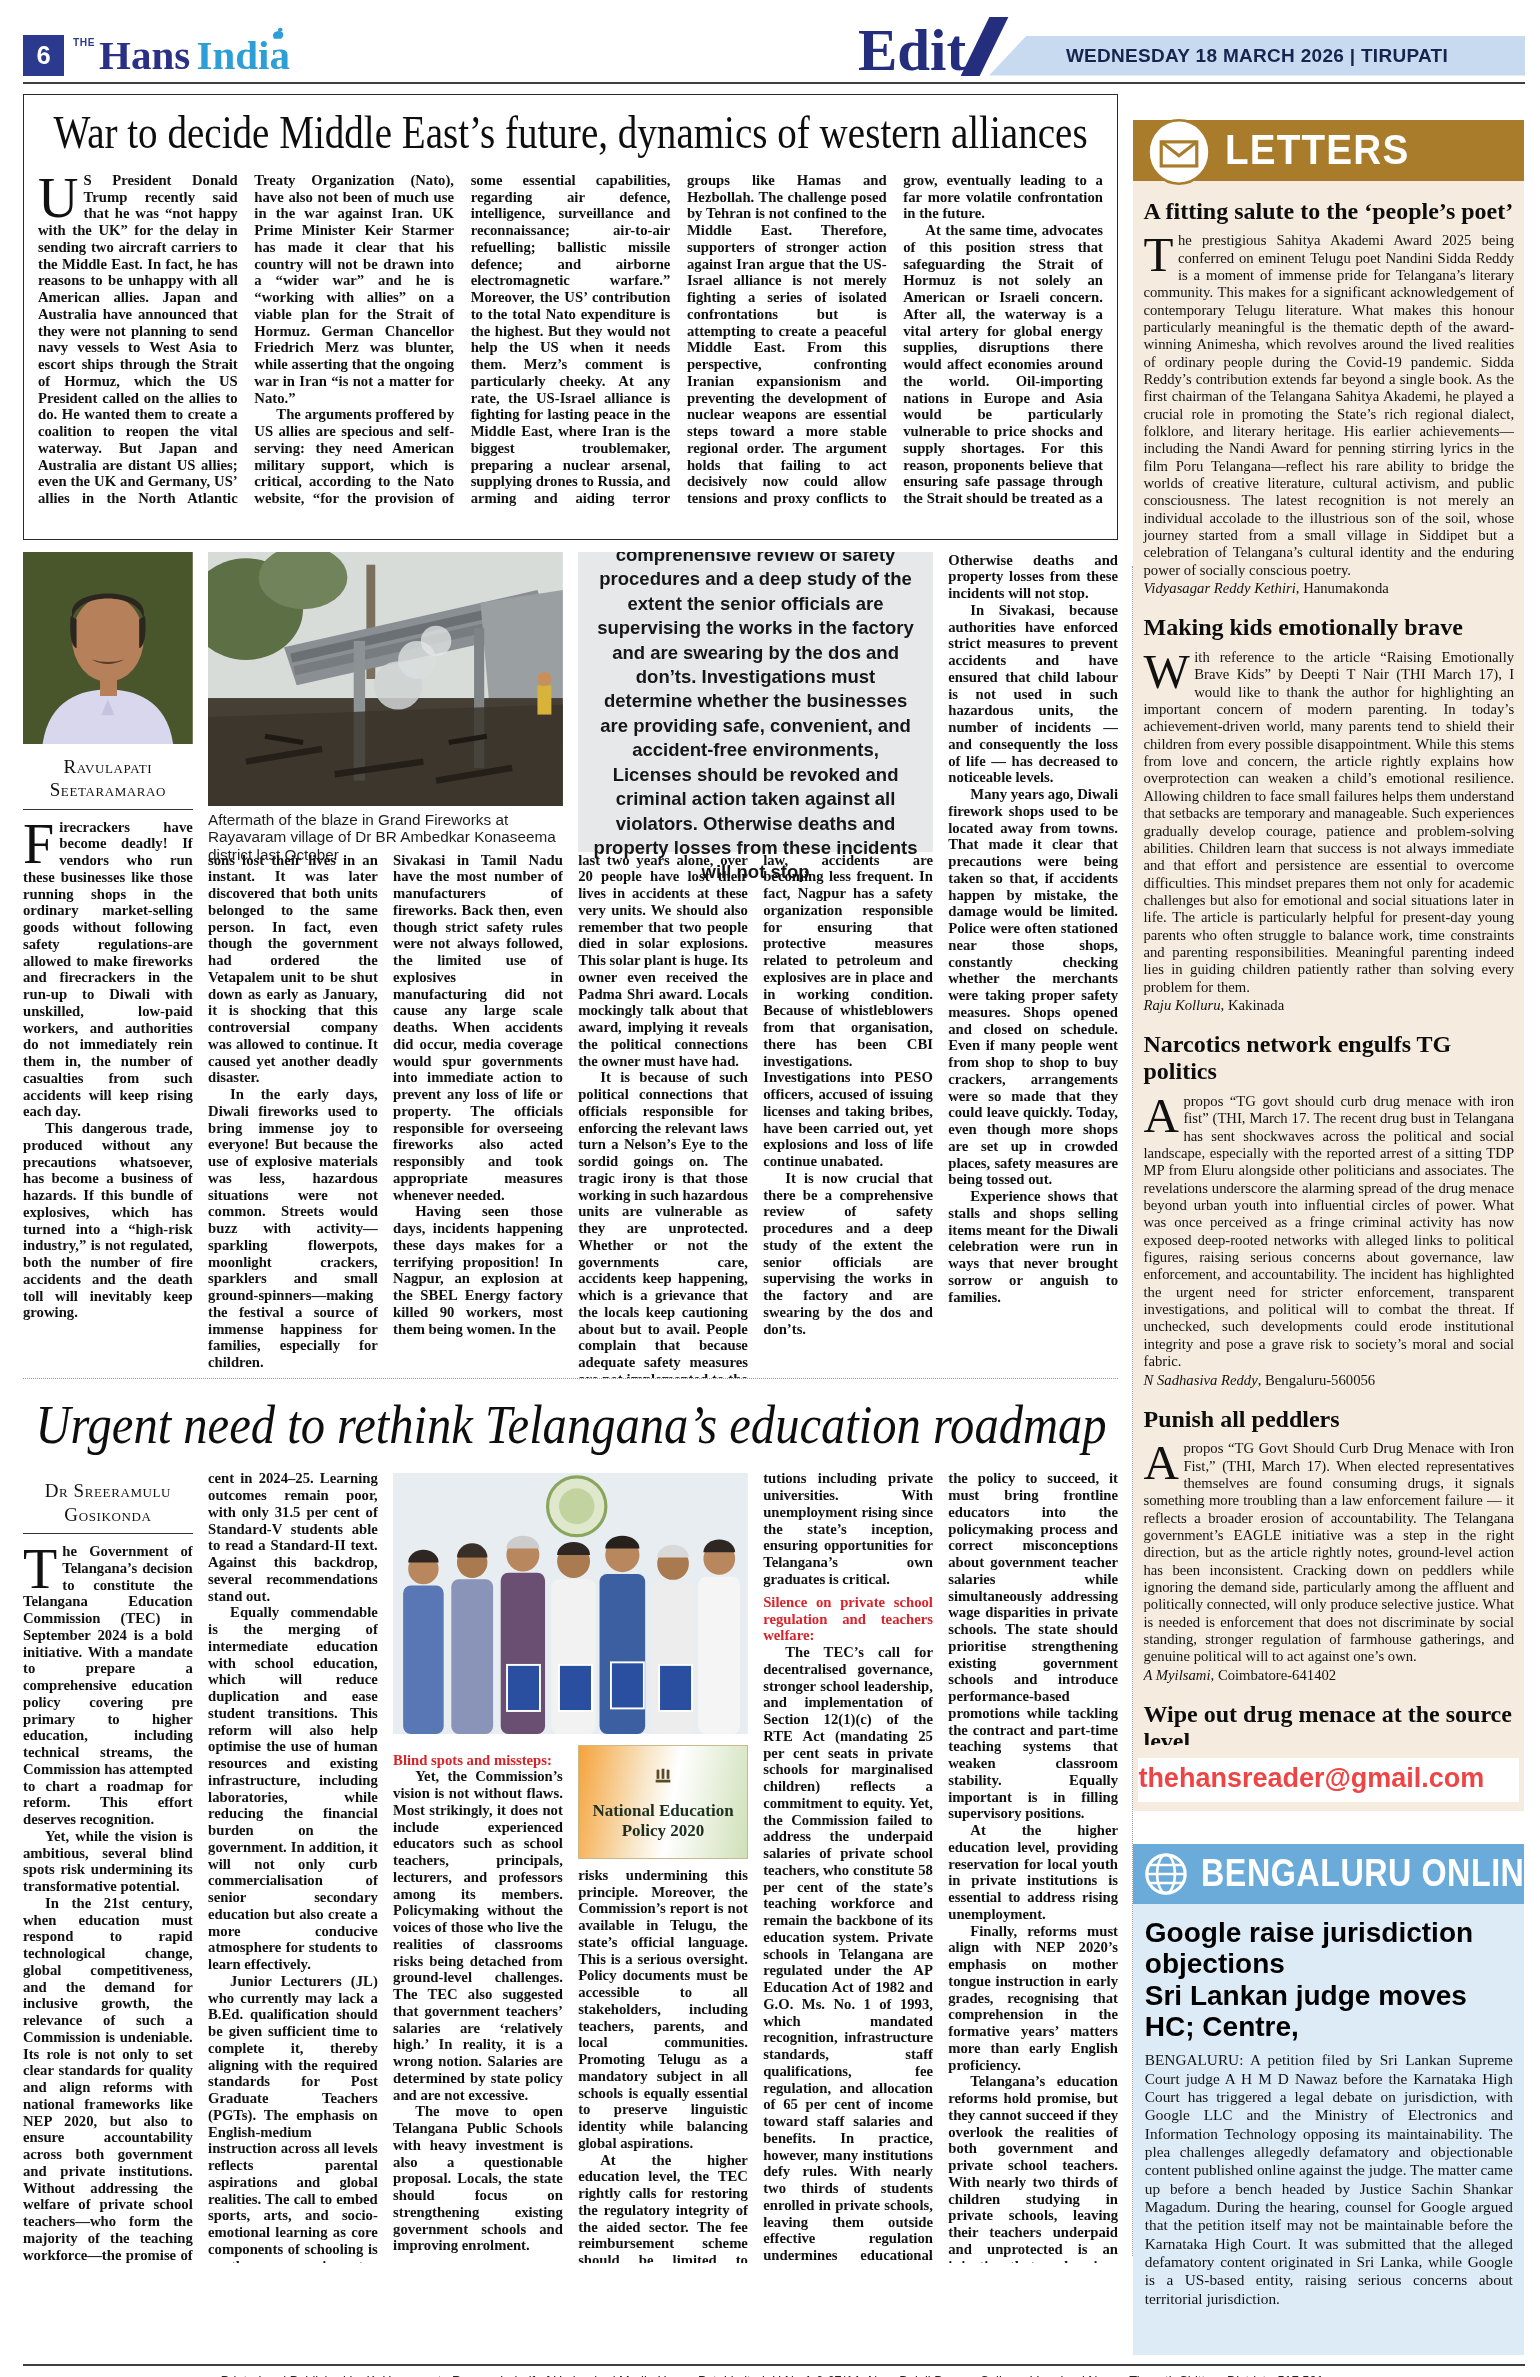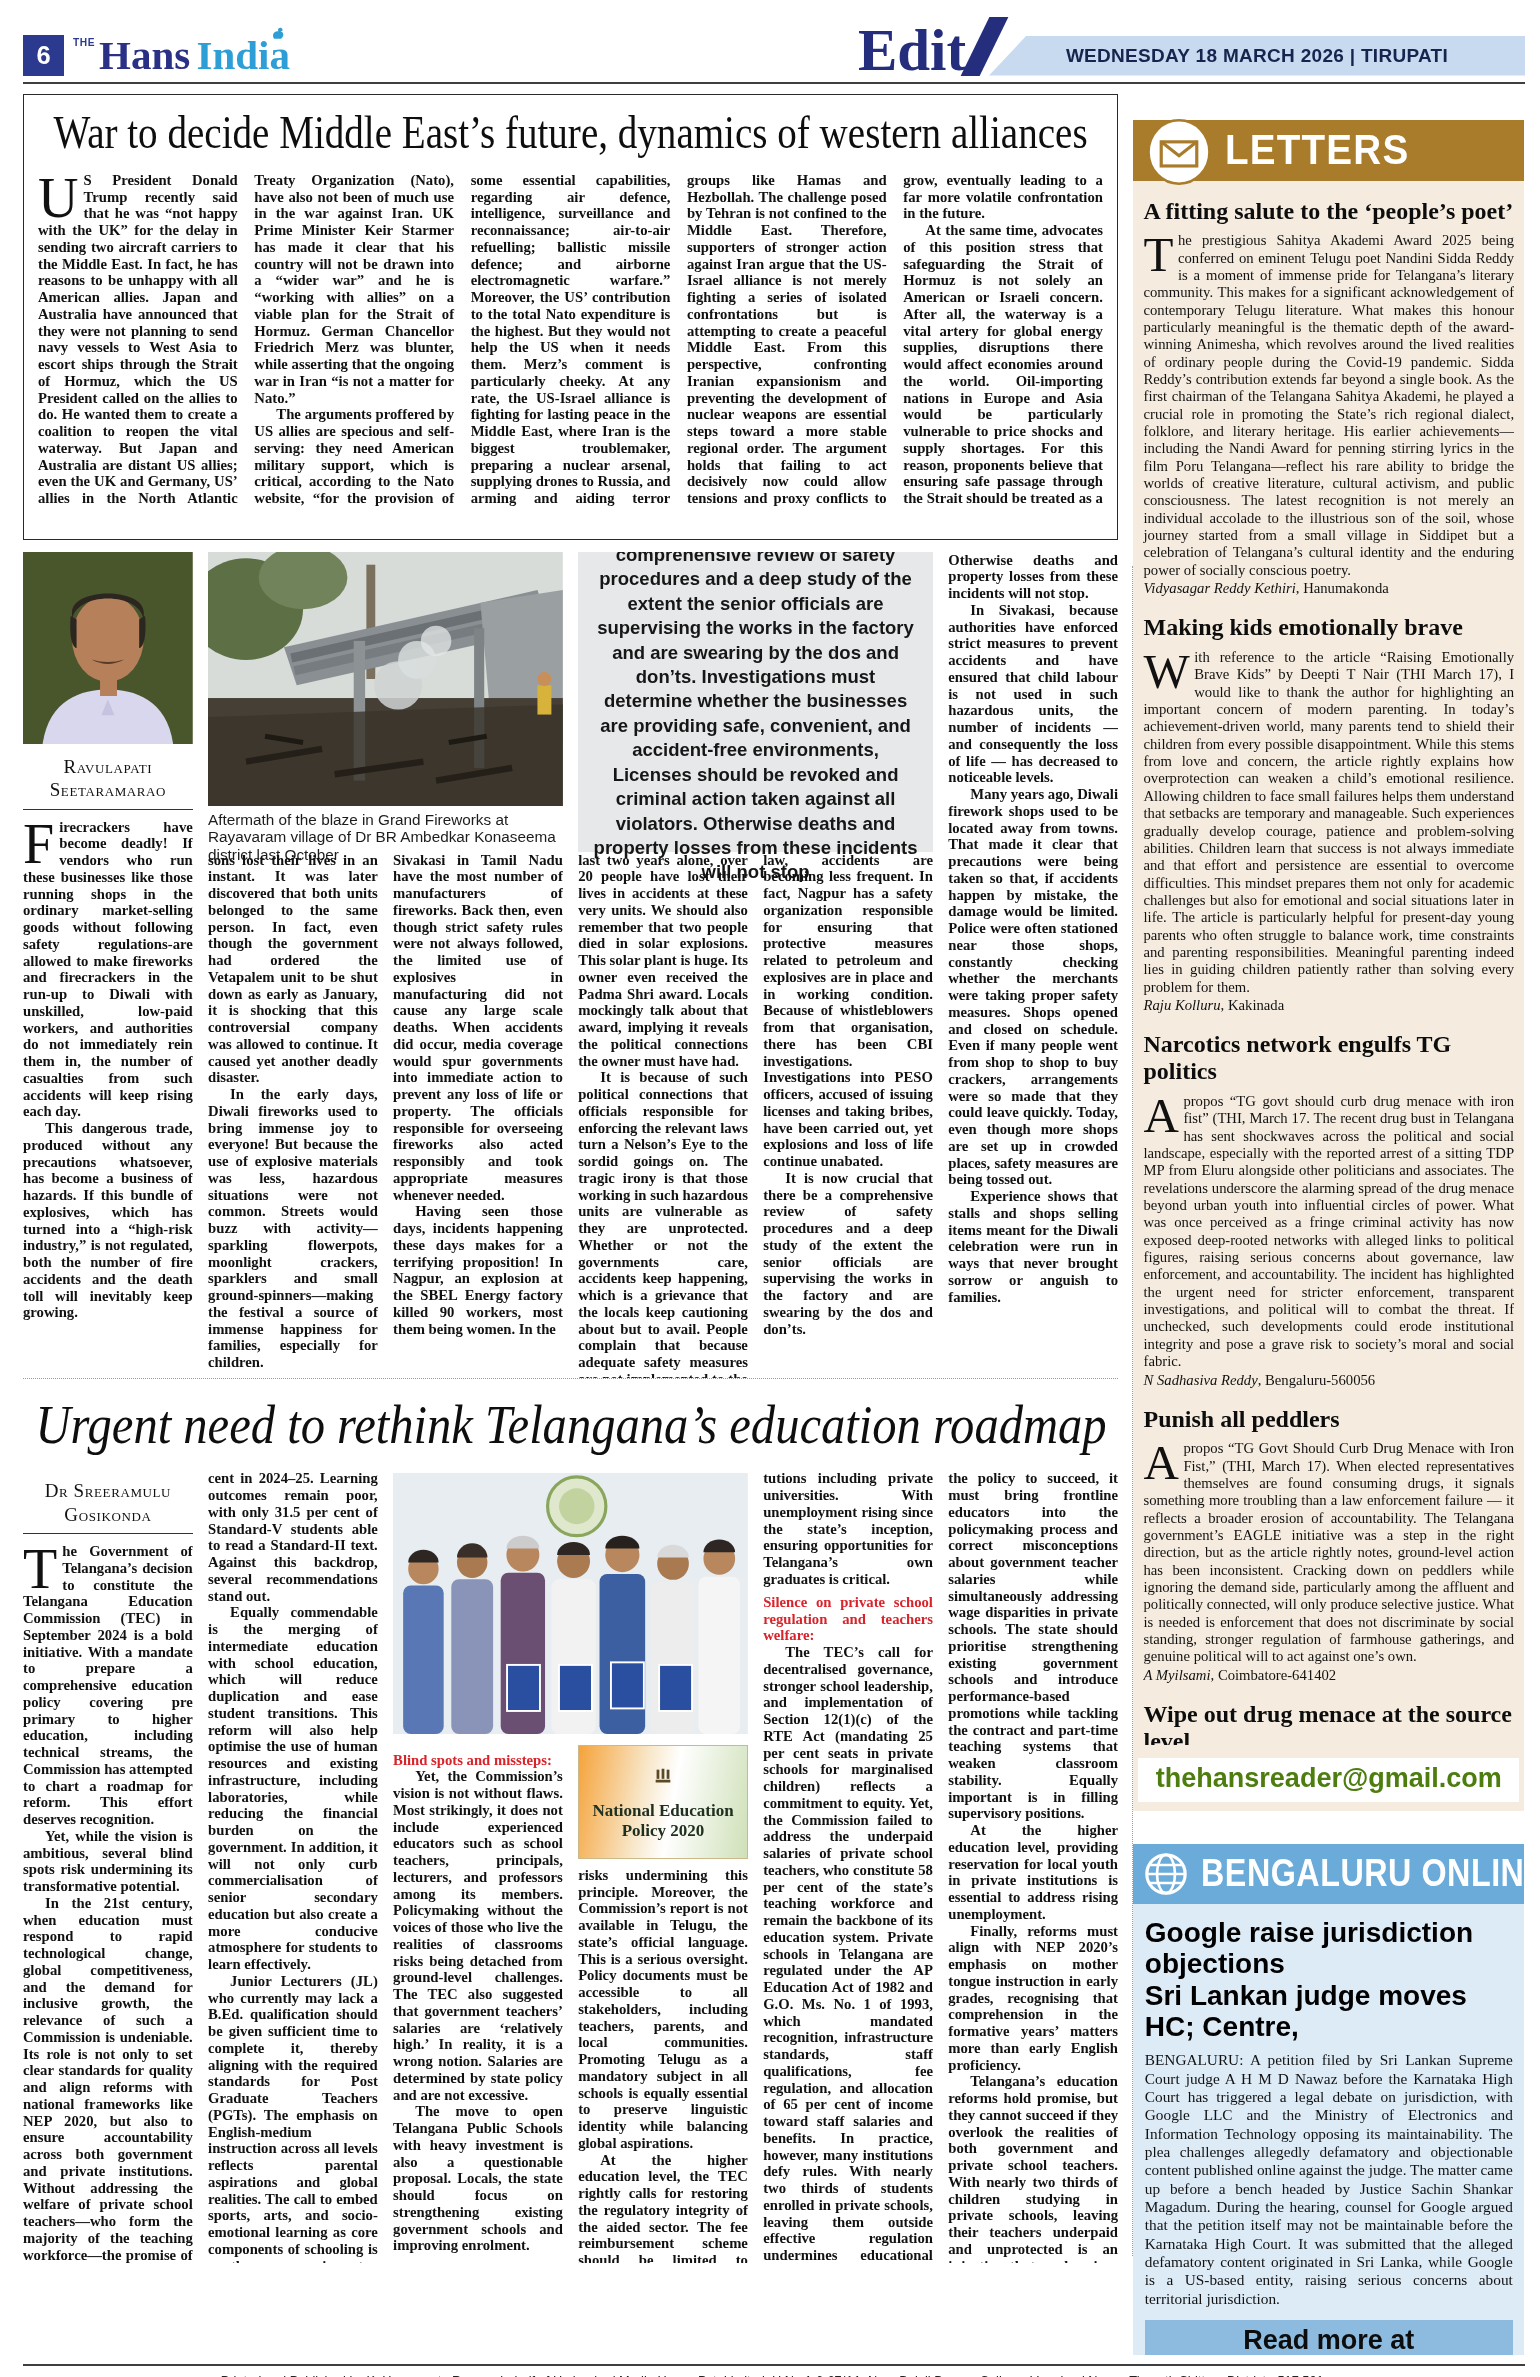--- a/index.html
+++ b/index.html
@@ -88,22 +88,22 @@
   .letters-bar{background:#a87c2b;height:61px;margin:0 -10.2px;display:flex;align-items:center;gap:12.8px;padding-left:12.8px;}
   .letters-icon{width:66px;height:66px;flex:0 0 auto;margin-top:2.6px;}
   .letters-title{font:bold 42px "Liberation Sans",sans-serif;color:#fff;letter-spacing:1.3px;
                  transform:scaleX(.92);transform-origin:left;}
   .letters-list{flex:1;overflow:hidden;}
   .letter{margin-top:16.6px;}
   .letter-title{font:bold 24px "Liberation Serif",serif;margin:0 0 7.7px;color:#0d0d0d;}
   .letter-body p{margin:0;font-size:14.7px;line-height:1.18;text-align:justify;}
   .letter-body p + p{text-indent:1.4em;}
   .letter-body .drop::first-letter{font-size:49px;padding:3.2px 4.5px 0 0;}
-  .email-strip{background:#fff;margin:12.8px -5.1px 0;padding:5.1px 0 7.7px;text-align:center;
-               font:bold 27px "Liberation Sans",sans-serif;color:#4d7c0f;}
+  .email-strip{background:#fff;margin:12.8px -5.1px 0;padding:5.1px 0 7.7px;
+               font:bold 27px "Liberation Sans",sans-serif;color:#ef4444;}
 
   
   .beng{margin-top:33px;background:#ddebf7;padding:0 11.5px 11.5px;box-sizing:border-box;height:511px;overflow:hidden;}
   .beng-bar{background:#6aabda;height:60px;margin:0 -11.5px;display:flex;align-items:center;gap:11.5px;padding-left:10.2px;}
   .beng-globe{width:46px;height:46px;flex:0 0 auto;}
   .beng-title{font:bold 38px "Liberation Sans",sans-serif;color:#fff;letter-spacing:0.6px;
               transform:scaleX(.85);transform-origin:left;white-space:nowrap;}
   .beng-hl{font:bold 28px/1.12 "Liberation Sans",sans-serif;color:#000;margin:12.8px 0 9px;}
   .beng-body p{margin:0;font-size:15.3px;line-height:1.2;text-align:justify;}
   .readmore{background:#8cbbdf;margin-top:11.5px;text-align:center;padding:5.1px 0 7.7px;}
@@ -393,24 +393,20 @@
           </svg>
           <span class="beng-title">BENGALURU ONLINE</span>
         </div>
         <div class="beng-hl">
           <div>Google raise jurisdiction objections</div>
           <div>Sri Lankan judge moves HC; Centre,</div>
         </div>
         <div class="beng-body">
             <p class="">BENGALURU: A petition filed by Sri Lankan Supreme Court judge A H M D Nawaz before the Karnataka High Court has triggered a legal debate on jurisdiction, with Google LLC and the Ministry of Electronics and Information Technology opposing its maintainability. The plea challenges allegedly defamatory and objectionable content published online against the judge. The matter came up before a bench headed by Justice Sachin Shankar Magadum. During the hearing, counsel for Google argued that the petition itself may not be maintainable before the Karnataka High Court. It was submitted that the alleged defamatory content originated in Sri Lanka, while Google is a US-based entity, raising serious concerns about territorial jurisdiction.</p>
           </div>
-        <div class="readmore">
-          <div class="rm1">Read more at</div>
-
-        </div>
       </div>
     </div>
   </div>
 
   <div class="pfooter">
     <div class="fl">Printed and Published by K. Hanumanta Rao, on behalf of Hyderabad Media House Pvt. Limited, H.No:1-6-67/A1, Near Balaji Degree College, Varadaraj Nagar, Tirupati, Chittoor District - 517 501.</div>
 
   </div>
 </div>
 

